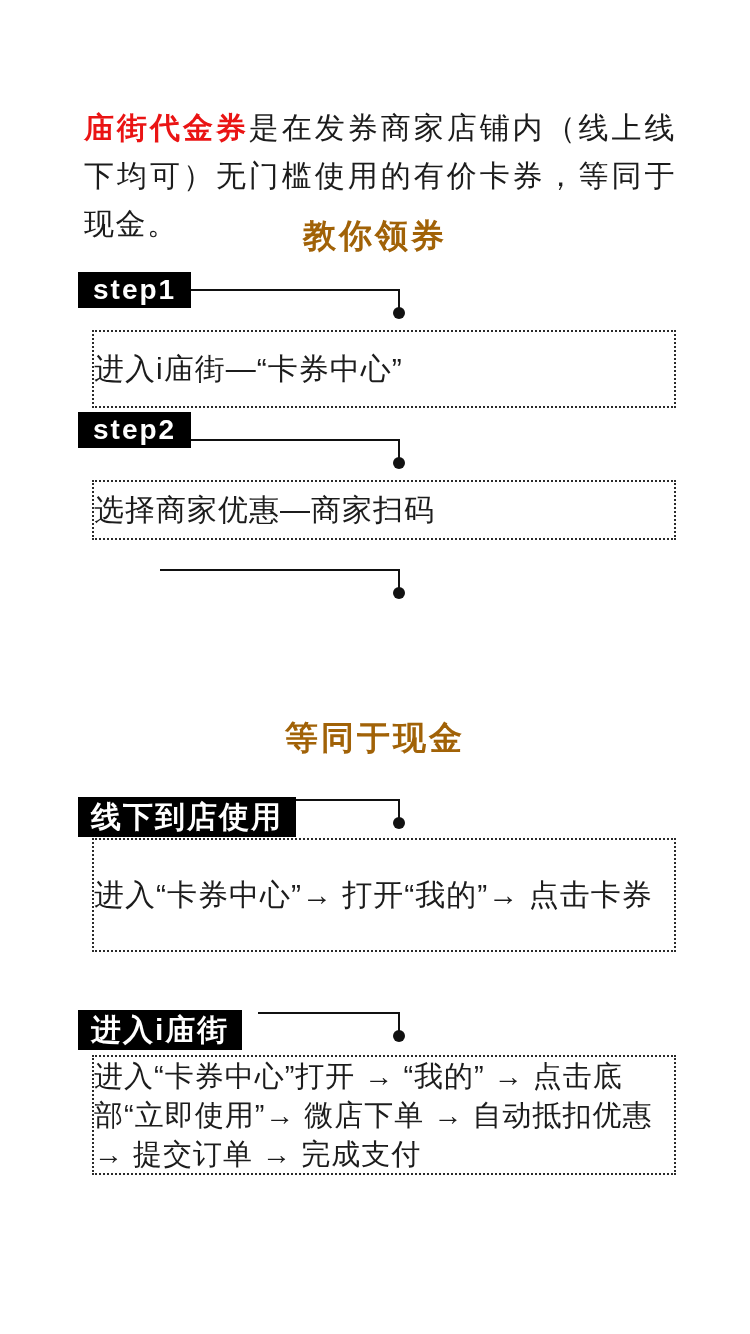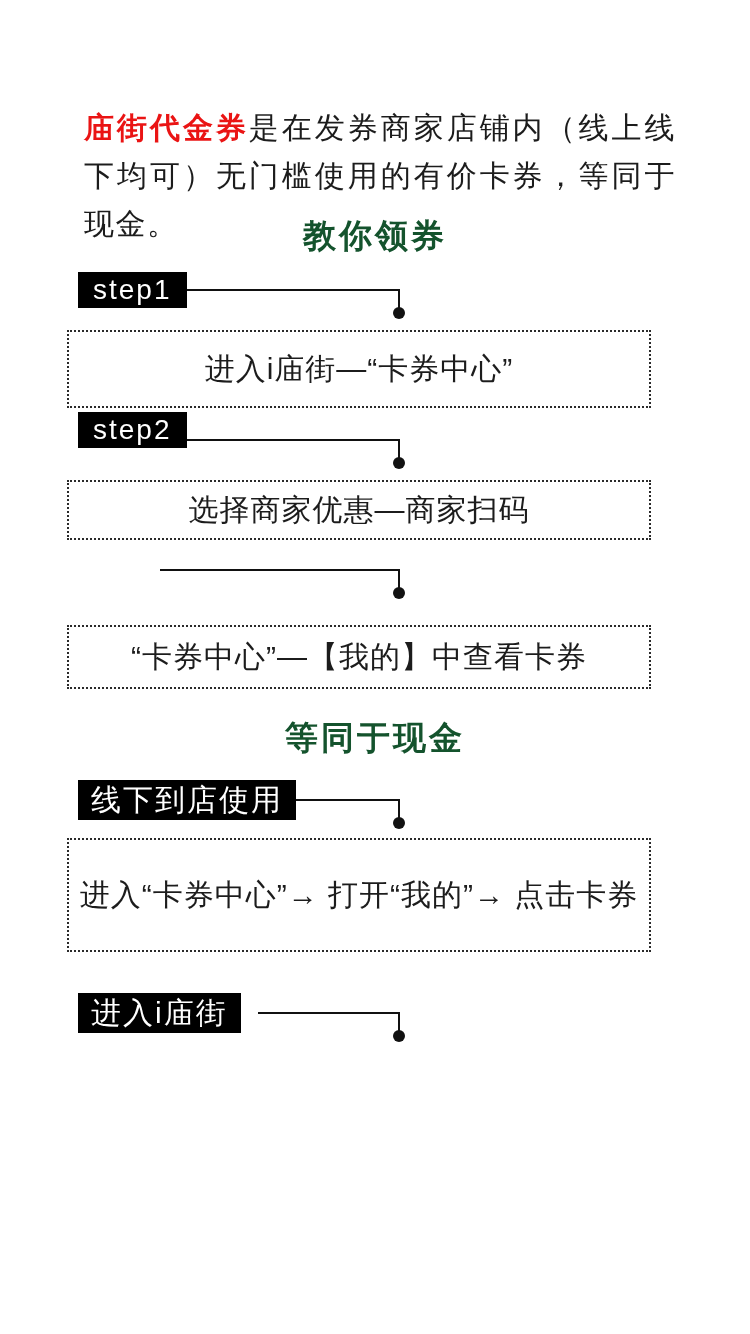--- a/index.html
+++ b/index.html
@@ -11,41 +11,41 @@
   }
   .intro {
     position:absolute; left:84px; top:104px; width:592px; margin:0;
     font-size:30px; line-height:48px; letter-spacing:1.5px;
     text-align:justify; color:#1c1c1c;
   }
   .intro .red { color:#ea1414; font-weight:bold; }
   .sec-title {
     position:absolute; left:0; width:750px; margin:0;
     text-align:center; font-size:33px; font-weight:bold;
-    letter-spacing:3px; color:#14532d;
+    letter-spacing:3px; color:#a16207;
   }
   .badge {
     position:absolute; left:78px; background:#000; color:#fff;
-    font-weight:normal; display:flex; align-items:center; z-index:2;
+    font-weight:bold; display:flex; align-items:center; z-index:2;
   }
   .badge.en { height:36px; padding:0 15px; font-size:28px; letter-spacing:2px; }
-  .badge.cn { height:40px; padding:0 13px; font-size:30px; letter-spacing:2px; }
+  .badge.cn { height:40px; padding:0 13px; font-size:30px; letter-spacing:2px;margin-top:17px; }
   .connector { position:absolute; height:2px; background:#111; z-index:1; }
   .connector::before {
     content:""; position:absolute; right:0; top:0;
     width:2px; height:20px; background:#111;
   }
   .connector::after {
     content:""; position:absolute; right:-5px; top:18px;
     width:12px; height:12px; background:#111; border-radius:50%;
   }
   .dbox {
-    position:absolute; left:67px; width:584px;
+    position:absolute; left:92px; width:584px;
     border:2px dotted #2a2a2a; box-sizing:border-box;
-    display:flex; flex-direction:column; align-items:center; justify-content:center;
+    display:flex; flex-direction:column; align-items:flex-start; justify-content:center;
     font-size:30px; letter-spacing:1px; text-align:center; color:#1c1c1c;
     background:#fff;
   }
   .dbox .bline { line-height:44px; white-space:nowrap; }
   .dbox.lines2 .bline { line-height:52px; }
   .dbox.lines3 .bline { line-height:39px; font-size:29px; }
 </style>
 </head>
 <body>
 
@@ -65,32 +65,34 @@
 
   <div class="badge en" style="top:412px">
     <span>step2</span>
   </div>
   <div class="connector" style="top:439px;left:160px;width:240px"></div>
   <div class="dbox" style="top:480px;height:60px">
     <div class="bline">选择商家优惠—商家扫码</div>
   </div>
 
   <div class="connector" style="top:569px;left:160px;width:240px"></div>
-  <div class="dbox" style="top:625px;height:64px">
-    <div class="bline">“卡券中心”—【我的】中查看卡券</div>
-  </div>
 
   <h2 class="sec-title" style="top:716px">等同于现金</h2>
 
   <div class="badge cn" style="top:780px">
     <span>线下到店使用</span>
   </div>
   <div class="connector" style="top:799px;left:258px;width:142px"></div>
   <div class="dbox lines2" style="top:838px;height:114px">
     <div class="bline">进入“卡券中心”→ 打开“我的”→ 点击卡券</div>
   </div>
 
   <div class="badge cn" style="top:993px">
     <span>进入i庙街</span>
   </div>
   <div class="connector" style="top:1012px;left:258px;width:142px"></div>
+  <div class="dbox lines3" style="top:1055px;height:120px">
+    <div class="bline">进入“卡券中心”打开 → “我的” → 点击底</div>
+    <div class="bline">部“立即使用”→ 微店下单 → 自动抵扣优惠</div>
+    <div class="bline">→ 提交订单 → 完成支付</div>
+  </div>
 
 </div>
 
 </body></html>

